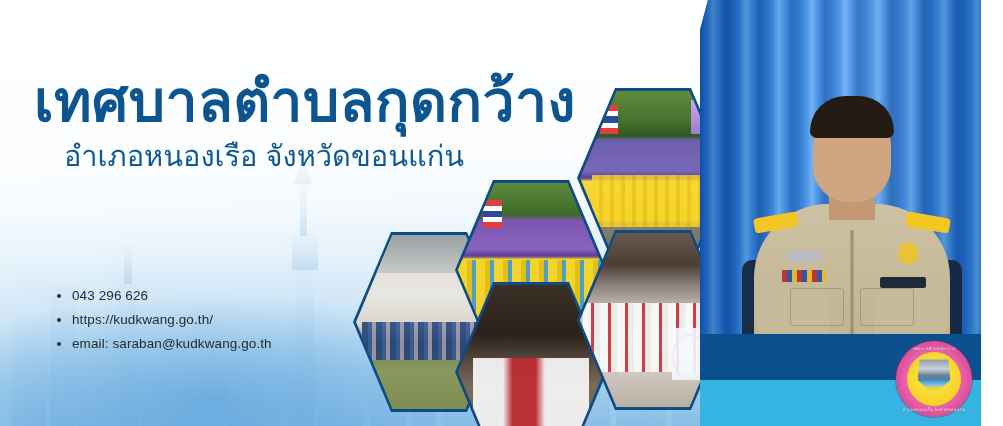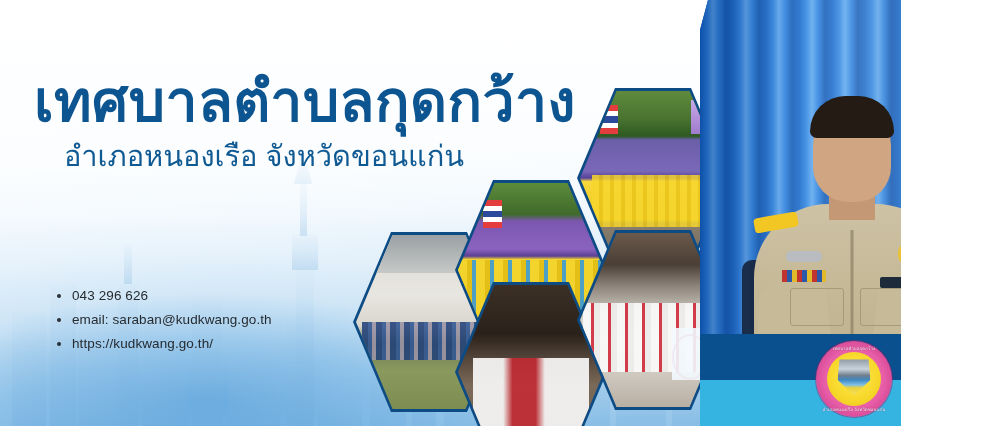--- a/index.html
+++ b/index.html
@@ -1,20 +1,20 @@
 <!DOCTYPE html>
 <html><head>
 <meta charset="utf-8">
 <style>
   html,body{margin:0;padding:0;background:#fff;}
   body{font-family:"Liberation Sans","DejaVu Sans",sans-serif;}
 
   #banner{
     position:relative;
-    width:901px;height:426px;
+    width:981px;height:426px;
     overflow:hidden;
     background:#f4fafe;
   }
 
   
   .bg-base{
     position:absolute;inset:0;
     background:linear-gradient(170deg,#fbfdff 0%,#f3f9fe 40%,#eaf4fc 62%,#dceefa 78%,#cfe7f8 100%);
   }
   .bg-bottom-wash{
@@ -310,24 +310,24 @@
   <div class="headline-wrap">
     <h1 class="title">เทศบาลตำบลกุดกว้าง</h1>
     <div class="subtitle">อำเภอหนองเรือ จังหวัดขอนแก่น</div>
   </div>
 
   <ul class="contact">
     <li>
       <span>043 296 626</span>
     </li>
     <li>
-      <span>email: saraban@kudkwang.go.th</span>
+      <span>https://kudkwang.go.th/</span>
     </li>
     <li>
-      <span>https://kudkwang.go.th/</span>
+      <span>email: saraban@kudkwang.go.th</span>
     </li>
   </ul>
 
   <div class="hexes">
 
     <div class="hex" id="hex-c">
       <div class="inner">
         <div class="scene sceneC"></div>
         <div class="roofC"></div>
       </div>

